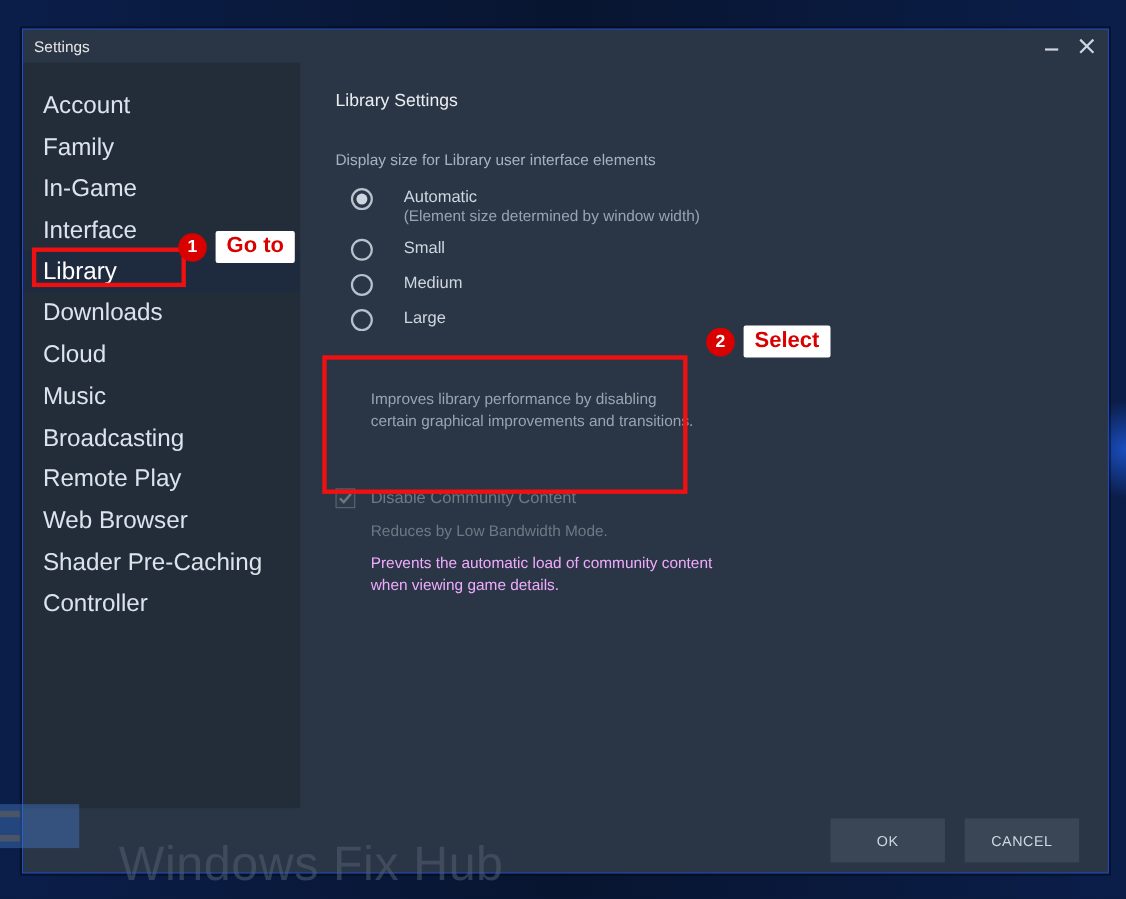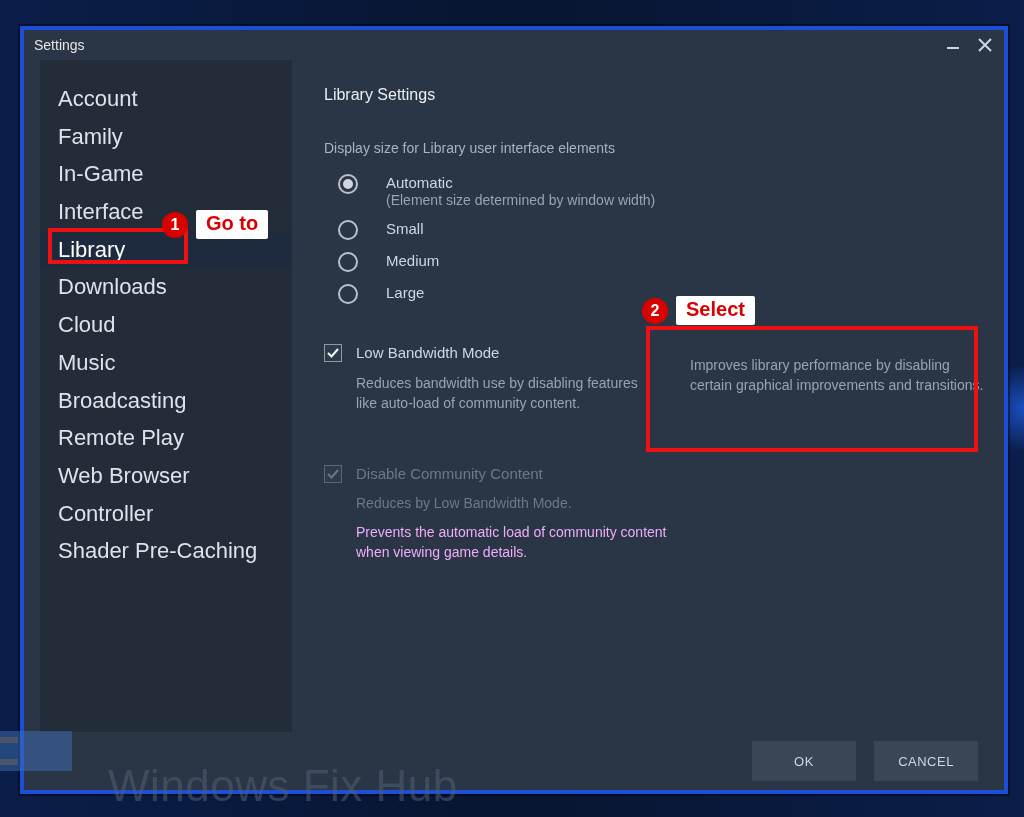--- a/index.html
+++ b/index.html
@@ -11,21 +11,21 @@
     background:
       radial-gradient(circle at 100% 50%, rgba(30,90,220,0.8) 0, transparent 4%),
       linear-gradient(90deg, #0b1e4a 0%, #081530 50%, #0b1e4a 100%);
   }
 
   .window {
     position: absolute;
     left: 20px; top: 26px;
     width: 988px; height: 768px;
     background: #2a3646;
-    border: 4px solid #1d4ed8;
+    border: 1px solid #1d4ed8;
     box-shadow: 0 0 0 2px rgba(0,0,0,0.4);
     display: flex;
     flex-direction: column;
   }
 
   .titlebar {
     height: 30px;
     display: flex; align-items: center; justify-content: space-between;
     padding: 0 10px;
     color: #e6e6e6;
@@ -41,21 +41,20 @@
     flex: 1;
     display: flex;
     min-height: 0;
   }
 
   .sidebar {
     width: 252px;
     background: #232d3a;
     padding-top: 20px;
     color: #dce3ec;
-    margin-left: 16px;
   }
   .sidebar-item {
     font-size: 22px;
     padding: 4px 0 4px 18px;
     cursor: pointer;
     line-height: 1.35;
   }
   .sidebar-item.active {
     background: #1e2a3d;
     color: #fff;
@@ -218,22 +217,22 @@
       <div class="lib-wrap">
         <div class="sidebar-item active">Library</div>
         <div class="redbox1"></div>
       </div>
       <div class="sidebar-item">Downloads</div>
       <div class="sidebar-item">Cloud</div>
       <div class="sidebar-item">Music</div>
       <div class="sidebar-item">Broadcasting</div>
       <div class="sidebar-item">Remote Play</div>
       <div class="sidebar-item">Web Browser</div>
+      <div class="sidebar-item">Shader Pre-Caching</div>
       <div class="sidebar-item">Controller</div>
-      <div class="sidebar-item">Shader Pre-Caching</div>
     </div>
 
     <div class="main">
       <div class="panel-title">Library Settings</div>
 
       <div class="section-label">Display size for Library user interface elements</div>
 
       <div class="radio-row">
         <span class="radio checked"></span>
         <span>
@@ -248,31 +247,20 @@
       <div class="radio-row">
         <span class="radio"></span>
         <span>Medium</span>
       </div>
       <div class="radio-row">
         <span class="radio"></span>
         <span>Large</span>
       </div>
 
       <div class="cols">
-        <div class="col">
-          <div class="chk-row">
-            <span class="chk">
-              <svg viewBox="0 0 14 14">
-                  <path d="M2 7 L5.5 10.5 L12 3" stroke="#eef1f4" stroke-width="2.2" fill="none"></path>
-                </svg>
-            </span>
-            <span class="chk-label">Low Bandwidth Mode</span>
-          </div>
-          <div class="opt-desc">Reduces bandwidth use by disabling features like auto-load of community content.</div>
-        </div>
 
         <div class="col">
           <div class="redbox2"></div>
           <div class="opt-desc">Improves library performance by disabling certain graphical improvements and transitions.</div>
         </div>
       </div>
 
       <div class="section2 disabled">
         <div class="chk-row">
           <span class="chk">

